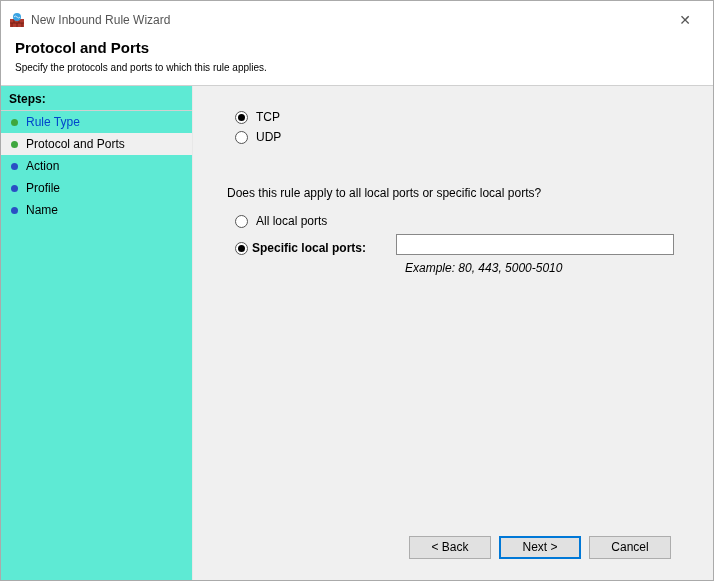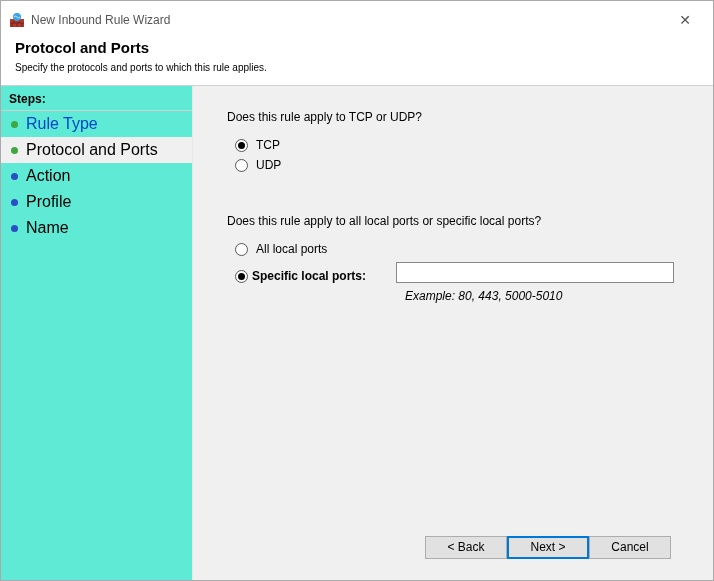--- a/index.html
+++ b/index.html
@@ -69,21 +69,21 @@
   .steps-header {
     font-size: 12px;
     font-weight: bold;
     padding: 4px 10px 4px 8px;
     border-bottom: 1px solid #d0d0d0;
   }
   .step {
     display: flex;
     align-items: center;
     gap: 8px;
-    font-size: 16px;
+    font-size: 12px;
     padding: 4px 10px 4px 10px;
     cursor: default;
   }
   .step.current {
     background: #f0f0f0;
   }
   .step .bullet {
     width: 7px; height: 7px;
     border-radius: 50%;
   }
@@ -156,20 +156,21 @@
     margin-top: 2px;
     font-weight: normal;
     font-style: italic;
   }
   .footer {
     height: 46px;
     background: #f0f0f0;
     display: flex;
     align-items: center;
     justify-content: flex-end;
+    gap: 8px;
     padding: 0 14px;
   }
   .btn {
     width: 82px;
     height: 23px;
     font-size: 12px;
     background: #e1e1e1;
     border: 1px solid #adadad;
     cursor: default;
     text-align: center;
@@ -229,21 +230,20 @@
           </div>
           <div class="step">
             <span class="bullet pending"></span>
             <span class="label normal">Name</span>
           </div>
         </div>
     </div>
 
     <div class="content">
       <div style="flex:1;">
-        <div class="q">Does this rule apply to TCP or UDP?</div>
         <div class="radiogrp">
           <div class="radio-row">
             <span class="radio selected"></span>
             <span>TCP</span>
           </div>
           <div class="radio-row">
             <span class="radio"></span>
             <span>UDP</span>
           </div>
         </div>

